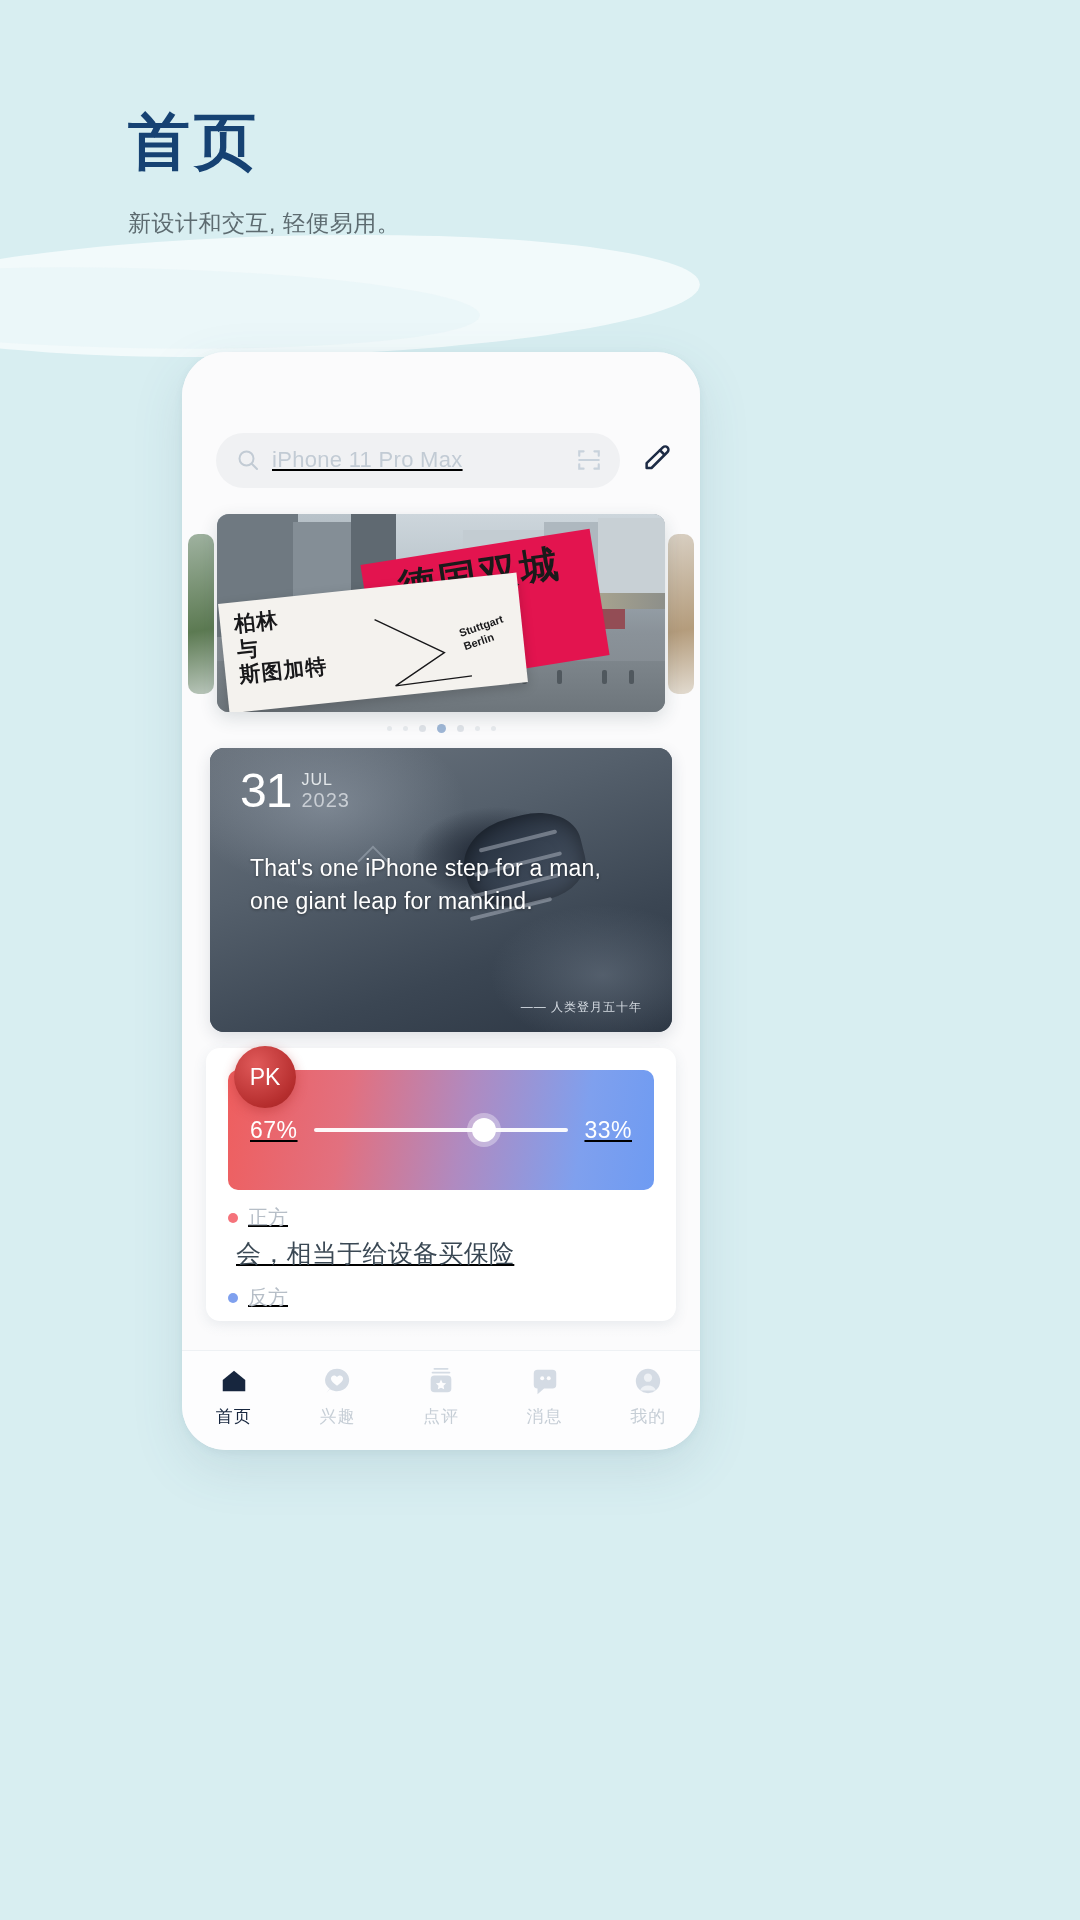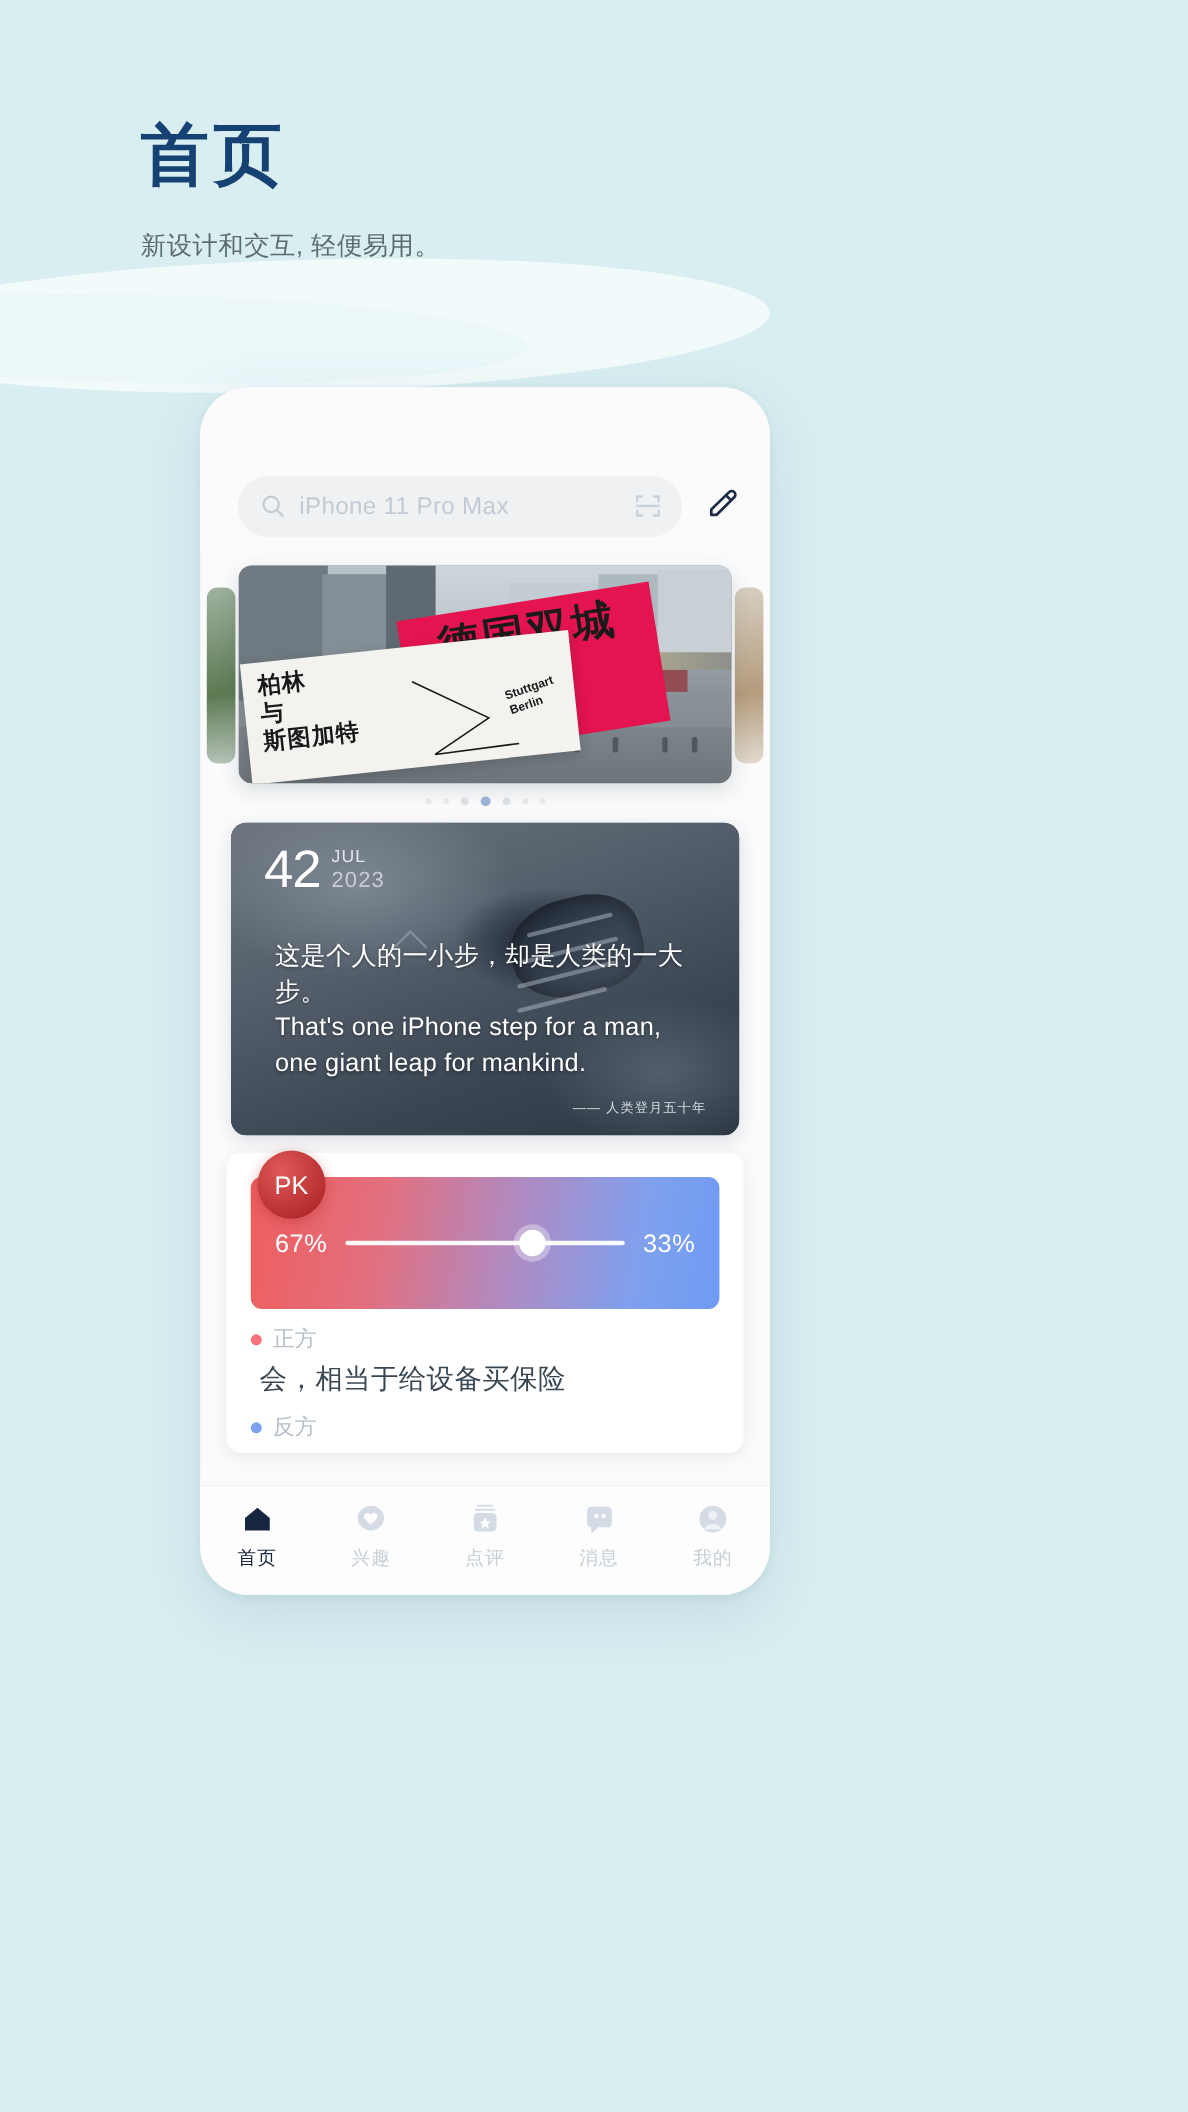--- a/index.html
+++ b/index.html
@@ -35,21 +35,21 @@
 
   
   .phone{
     position:absolute; left:182px; top:352px;
     width:518px; height:1098px;
     background:#fbfbfc;
     border-radius:44px;
     box-shadow:0 18px 52px rgba(60,100,120,.13), 0 2px 8px rgba(60,100,120,.07);
     overflow:hidden;
   }
-  .phone-inner{ position:absolute; inset:0; display:flex; flex-direction:column; }
+  .phone-inner{ position:absolute; inset:0; display:flex; flex-direction:column;text-decoration:underline; }
 
   .phone-statusgap{ height:66px; flex:none; background:#fbfbfc; }
 
   
   .search-row{
     flex:none; height:84px; display:flex; align-items:center;
     padding:0 26px 0 34px; gap:18px; background:#fbfbfc;
   }
   .search-box{
     flex:1; height:55px; background:#f0f1f3; border-radius:28px;
@@ -324,28 +324,27 @@
     <div class="quote-card">
       <div class="moon">
         <div class="boot"></div>
         <div class="tread" style="left:58%; top:32%; width:80px; transform:rotate(-14deg)"></div>
         <div class="tread" style="left:57%; top:40%; width:90px; transform:rotate(-14deg)"></div>
         <div class="tread" style="left:56%; top:48%; width:92px; transform:rotate(-14deg)"></div>
         <div class="tread" style="left:56%; top:56%; width:84px; transform:rotate(-14deg)"></div>
         <div class="cross"></div>
       </div>
       <div class="q-date">
-        <div class="q-day">42</div>
+        <div class="q-day">31</div>
         <div class="q-mo">
           <div class="m">JUL</div>
           <div class="y">2023</div>
         </div>
       </div>
       <div class="q-text">
-        <div>这是个人的一小步，却是人类的一大步。</div>
         <div>That's one iPhone step for a man, one giant leap for mankind.</div>
       </div>
       <div class="q-by">—— 人类登月五十年</div>
     </div>
 
     <div class="poll-card">
       <div class="pk-bar">
         <div class="pk-badge">PK</div>
         <span class="pk-left">67%</span>
         <div class="pk-track">

